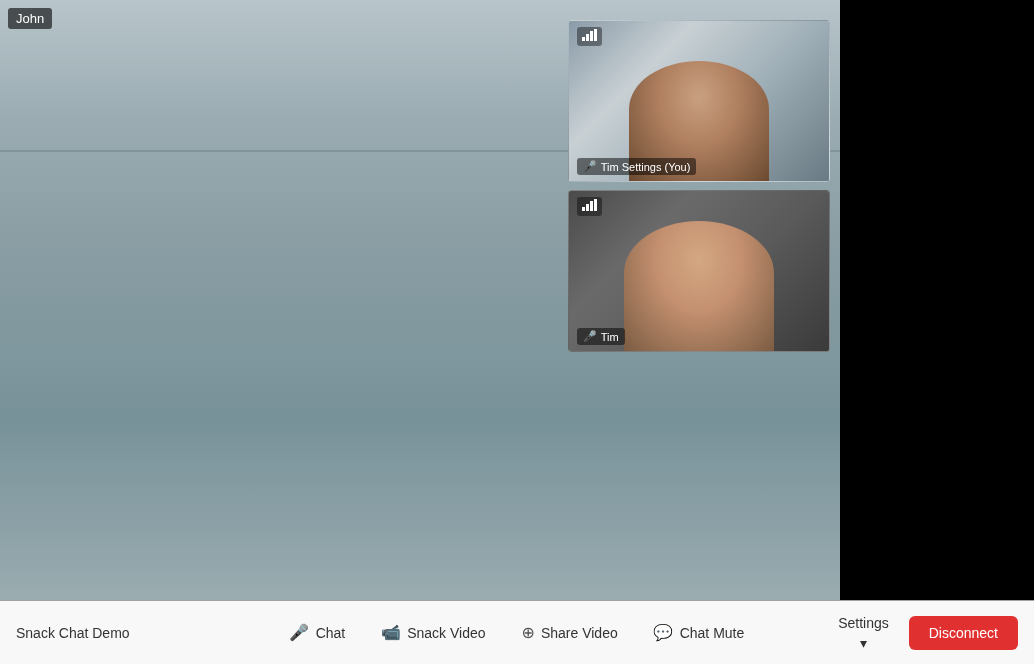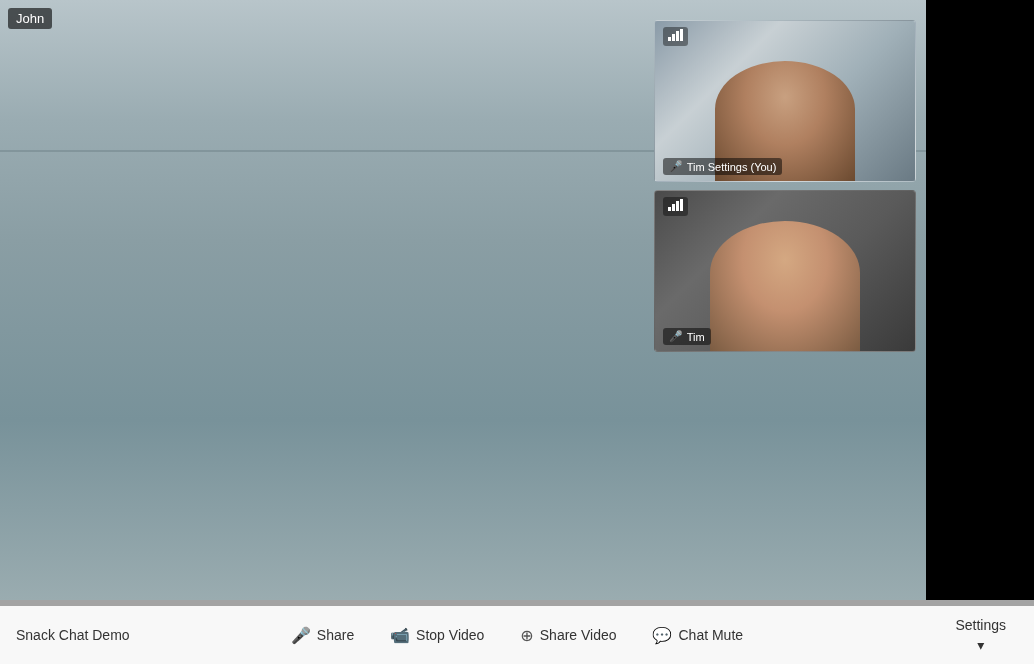--- a/index.html
+++ b/index.html
@@ -15,21 +15,21 @@
       font-family: -apple-system, BlinkMacSystemFont, 'Segoe UI', sans-serif;
       background: #000;
       position: relative;
     }
 
     
     #main-video-area {
       position: absolute;
       top: 0;
       left: 0;
-      width: 926px;
+      width: 840px;
       height: 600px;
       background: #9aa5a8;
       overflow: hidden;
     }
 
     
     .name-badge {
       position: absolute;
       top: 8px;
       left: 8px;
@@ -122,21 +122,21 @@
     }
 
     
     #toolbar {
       position: absolute;
       bottom: 0;
       left: 0;
       width: 1034px;
       height: 64px;
       background: #f8f8f8;
-      border-top: 6px solid #a3a3a3;
+      border-top: 1px solid #a3a3a3;
       display: flex;
       align-items: center;
       padding: 0 16px;
       gap: 0;
     }
 
     .meeting-name {
       font-size: 14px;
       font-weight: 500;
       color: #333;
@@ -291,26 +291,26 @@
 <div id="toolbar">
 
   <div class="meeting-name">
     <span>Snack Chat Demo</span>
   </div>
 
   <div class="toolbar-center">
 
     <button class="toolbar-btn">
       <span class="btn-icon">🎤</span>
-      <span>Share</span>
+      <span>Chat</span>
     </button>
 
     <button class="toolbar-btn">
       <span class="btn-icon">📹</span>
-      <span>Stop Video</span>
+      <span>Snack Video</span>
     </button>
 
     <button class="toolbar-btn">
       <span class="btn-icon">⊕</span>
       <span>Share Video</span>
     </button>
 
     <button class="toolbar-btn">
       <span class="btn-icon">💬</span>
       <span>Chat Mute</span>
@@ -318,16 +318,19 @@
 
   </div>
 
   <div class="toolbar-right">
 
     <button class="settings-btn">
       <span>Settings</span>
       <span>▾</span>
     </button>
 
+    <button class="disconnect-btn">
+      <span>Disconnect</span>
+    </button>
 
   </div>
 
 </div>
 
 </body></html>

